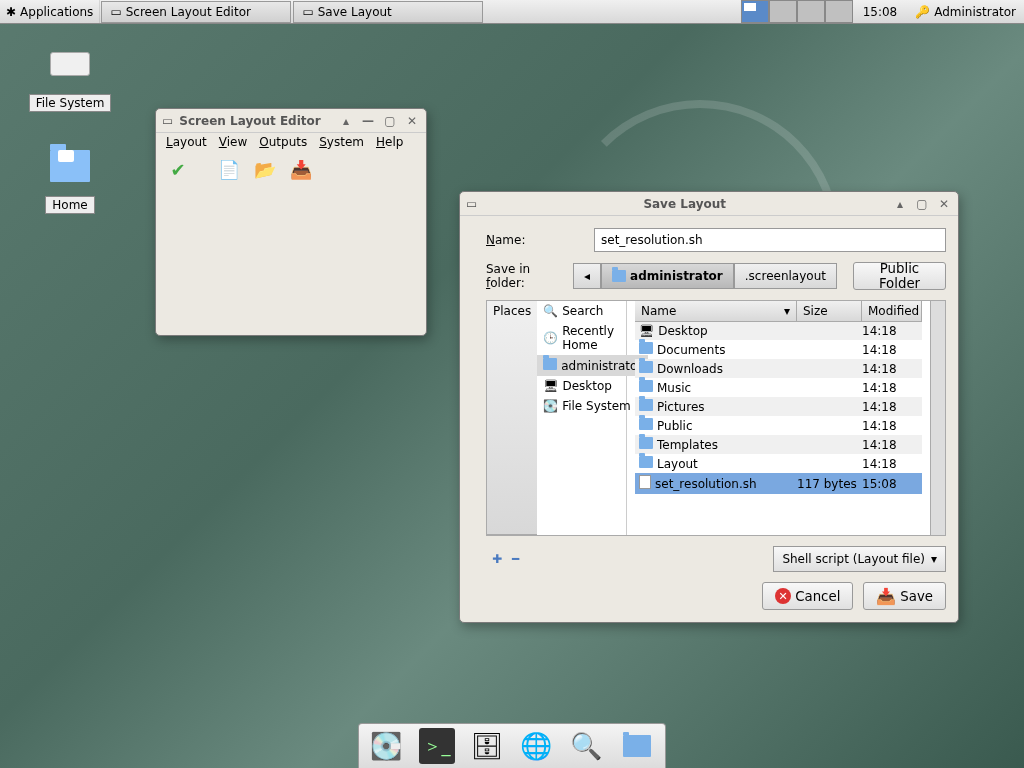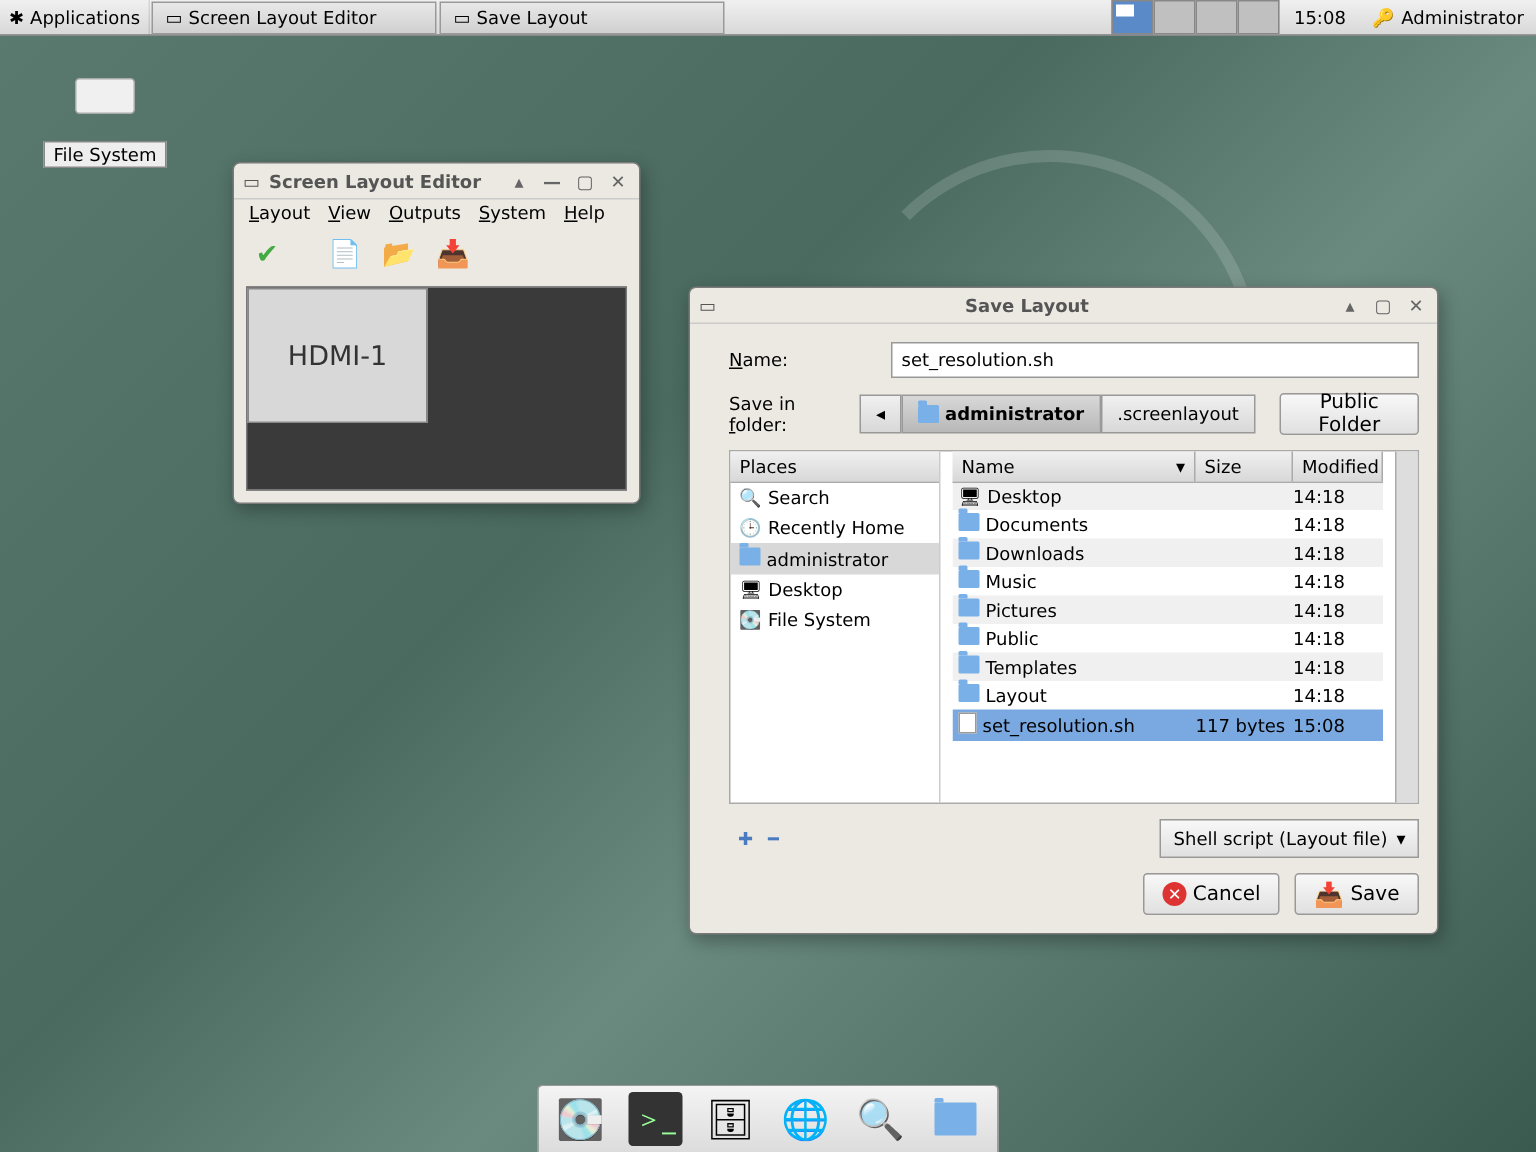--- a/index.html
+++ b/index.html
@@ -43,21 +43,21 @@
 .dialog-body { padding: 12px; flex: 1; display: flex; flex-direction: column; gap: 10px; font-size: 12px; margin-left: 14px; }
 .row { display: flex; align-items: center; gap: 8px; }
 .row label { width: 100px; }
 .row .ul { text-decoration: underline; }
 .name-input { flex: 1; height: 24px; border: 1px solid #999; background: #fff; padding: 0 6px; font-size: 12px; }
 .pathbar { display: flex; align-items: center; gap: 0; }
 .path-seg { height: 26px; padding: 0 10px; border: 1px solid #999; background: linear-gradient(#f0f0f0,#d8d8d8); display: flex; align-items: center; cursor: pointer; }
 .path-seg.current { background: linear-gradient(#d8d8d8,#b8b8b8); font-weight: bold; }
 .btn { height: 28px; padding: 0 12px; border: 1px solid #999; background: linear-gradient(#f8f8f8,#e0e0e0); border-radius: 3px; cursor: pointer; display: flex; align-items: center; gap: 4px; }
 .file-area { display: flex; gap: 8px; flex: 1; border: 1px solid #aaa; background: #fff; }
-.places { width: 140px; border-right: 1px solid #ccc; display: flex; flex-direction: column; }
+.places { width: 140px; border-right: 1px solid #ccc; display: flex; flex-direction: row; }
 .places-header { background: linear-gradient(#f0f0f0,#d8d8d8); border-bottom: 1px solid #aaa; padding: 3px 6px; font-size: 12px;}
 .place-item { display: flex; align-items: center; gap: 4px; padding: 3px 6px; cursor: pointer; }
 .place-item.selected { background: #d8d8d8; }
 .filelist { flex: 1; position: relative; display: flex; flex-direction: column; }
 .fl-header { display: flex; background: linear-gradient(#f0f0f0,#d8d8d8); border-bottom: 1px solid #aaa; justify-content: flex-end; }
 .fl-header div { padding: 3px 6px; border-right: 1px solid #aaa; font-size: 12px; }
 .fl-col-name { flex: 1; }
 .fl-col-size { width: 65px; }
 .fl-col-mod { width: 60px; }
 .fl-rows { flex: 1; overflow: hidden; }
@@ -121,20 +121,27 @@
   </div>
 </div>
 
 <div class="desktop-icons">
   <div class="desktop-icon">
     <div class="ico">
         <div class="drive-ico"></div>
       </div>
     <span class="lbl">File System</span>
   </div>
+  <div class="desktop-icon">
+    <div class="ico" style="position:relative">
+        <div class="folder-ico big"></div>
+        <div class="home-acc"></div>
+      </div>
+    <span class="lbl">Home</span>
+  </div>
 </div>
 
 <div class="window" id="layout-editor" style="top:108px; left:155px; width:272px; height:228px;">
   <div class="titlebar">
     <span>▭</span>
     <span>Screen Layout Editor</span>
     <span class="spacer"></span>
     <span class="win-ctl">▴</span>
     <span class="win-ctl">—</span>
     <span class="win-ctl">▢</span>
@@ -147,23 +154,20 @@
     <span><span class="ul">S</span>ystem</span>
     <span><span class="ul">H</span>elp</span>
   </div>
   <div class="toolbar">
     <div class="tb-btn" style="color:#4a4">✔</div>
     <div style="width:8px"></div>
     <div class="tb-btn">📄</div>
     <div class="tb-btn" style="color:#48c">📂</div>
     <div class="tb-btn" style="color:#48c">📥</div>
   </div>
-  <div class="canvas-area">
-    <div class="display-box">HDMI-1</div>
-  </div>
 </div>
 
 <div class="window" id="save-dialog">
   <div class="titlebar">
     <span>▭</span>
     <span class="spacer"></span>
     <span style="font-weight:bold">Save Layout</span>
     <span class="spacer"></span>
     <span class="win-ctl">▴</span>
     <span class="win-ctl">▢</span>

